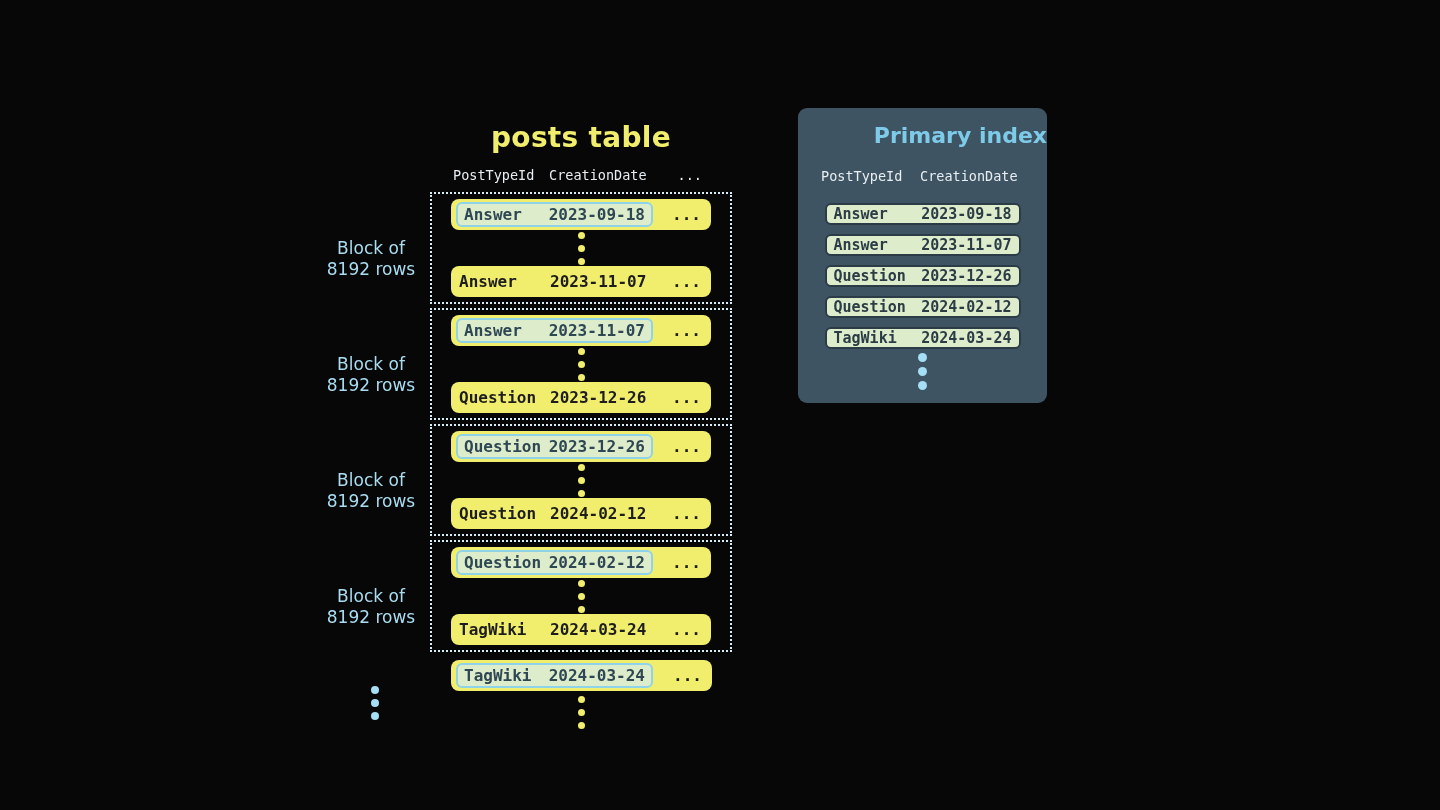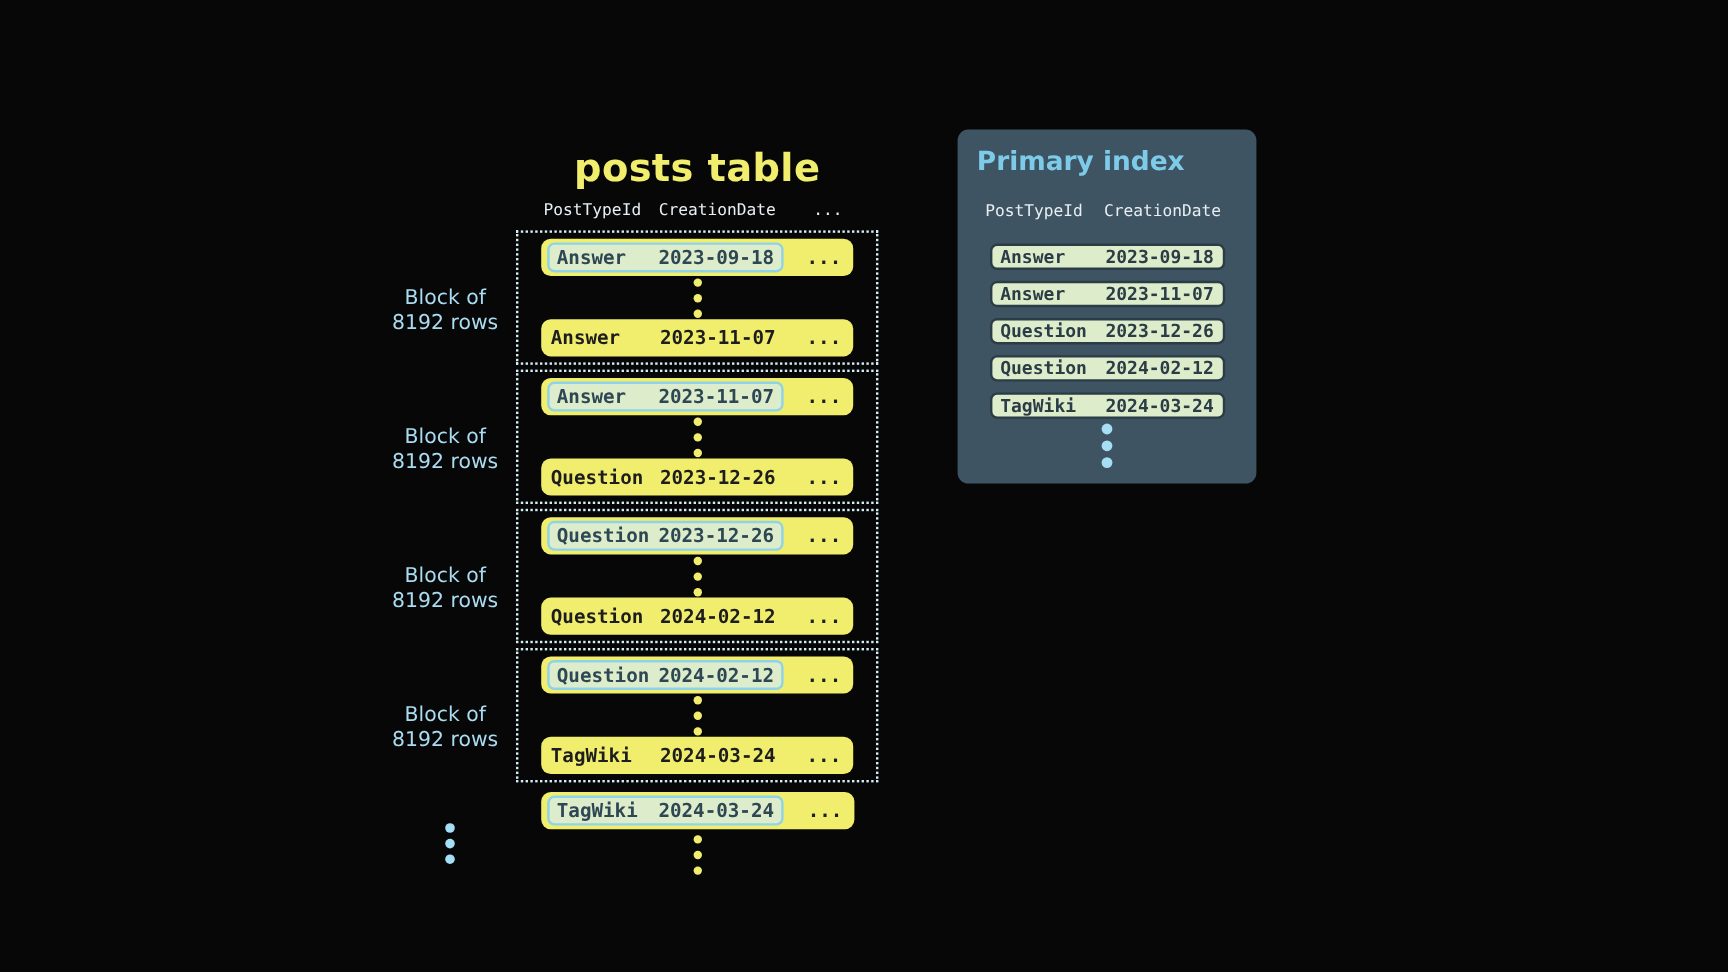--- a/index.html
+++ b/index.html
@@ -10,21 +10,21 @@
   }
   html,body{margin:0;padding:0;background:#000;}
   .stage{
     position:relative; width:1440px; height:810px; overflow:hidden;
     background:var(--bg);
     font-family:"DejaVu Sans", sans-serif;
   }
   
   .pt-title{
     position:absolute; left:430px; top:121px; width:302px;
-    text-align:center; font-size:32px; font-weight:600; letter-spacing:.3px;
+    text-align:center; font-size:28px; font-weight:600; letter-spacing:.3px;
     color:var(--yellow);
   }
   .pt-header{
     position:absolute; left:451px; top:166px; width:261px; box-sizing:border-box;
     display:flex; align-items:baseline; padding:0 10px 0 2px;
     font-family:"DejaVu Sans Mono", monospace; font-size:13.5px; line-height:18px;
     color:var(--header-text);
   }
   .pt-header .h-type{width:96px;}
   .pt-header .h-more{margin-left:auto;}
@@ -59,21 +59,21 @@
     color:var(--label-blue); font-size:17px; line-height:21px;
   }
   .overflow-row{position:absolute; left:451px; top:660px; width:261px;}
   .abs-dots{position:absolute;}
   
   .panel{
     position:absolute; left:798px; top:108px; width:249px; height:295px;
     background:var(--panel-bg); border-radius:9px; box-sizing:border-box;
   }
   .panel-title{
-    margin-top:15px; text-align:left; font-size:22px; font-weight:600;
+    margin-top:15px; text-align:right; font-size:22px; font-weight:600;
     color:var(--panel-title);
     padding-left:16px;
   }
   .panel-header{
     position:absolute; left:0; top:59px; width:100%; box-sizing:border-box;
     display:flex; padding:0 26px 0 23px;
     font-family:"DejaVu Sans Mono", monospace; font-size:13.5px; line-height:18px;
     color:var(--header-text);
   }
   .panel-header .h-type{width:99px;}

